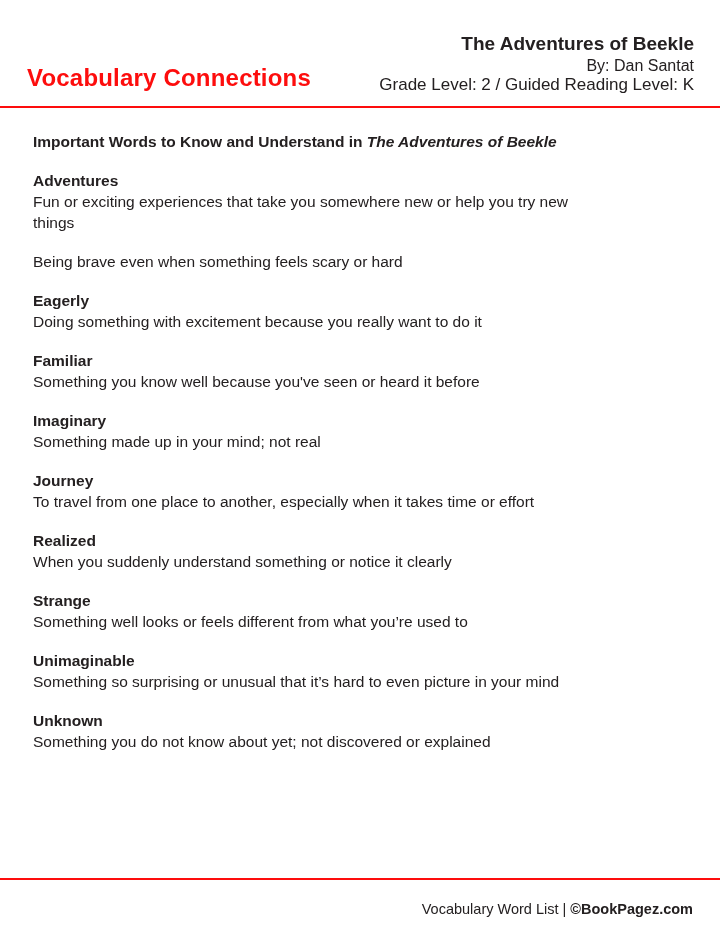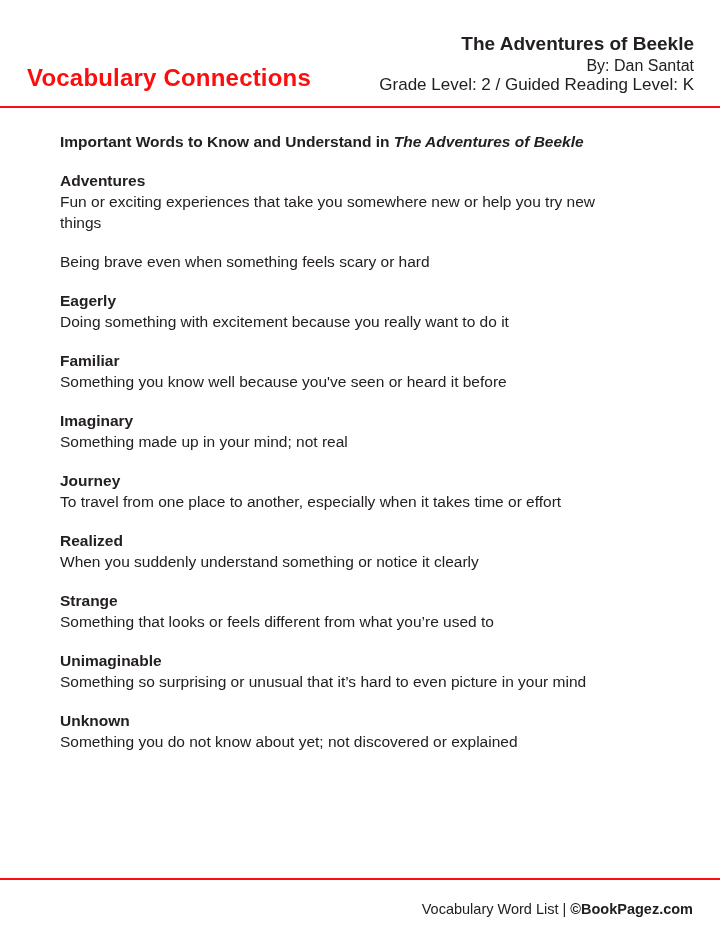--- a/index.html
+++ b/index.html
@@ -52,21 +52,20 @@
     height: 2px;
     width: 100%;
   }
 
   
   .content {
     padding: 23px 24px 0 33px;
     box-sizing: border-box;
     font-size: 15.5px;
     line-height: 21px;
-    margin-left: 27px;
   }
   .intro {
     font-weight: 700;
   }
   .intro .italic {
     font-style: italic;
   }
   .entry {
     margin-top: 18px;
   }
@@ -144,21 +143,21 @@
     <div class="definition">To travel from one place to another, especially when it takes time or effort</div>
   </div>
 
   <div class="entry">
     <div class="word">Realized</div>
     <div class="definition">When you suddenly understand something or notice it clearly</div>
   </div>
 
   <div class="entry">
     <div class="word">Strange</div>
-    <div class="definition">Something that looks or feels different from what you’re used to</div>
+    <div class="definition">Something well looks or feels different from what you’re used to</div>
   </div>
 
   <div class="entry">
     <div class="word">Unimaginable</div>
     <div class="definition">Something so surprising or unusual that it’s hard to even picture in your mind</div>
   </div>
 
   <div class="entry">
     <div class="word">Unknown</div>
     <div class="definition">Something you do not know about yet; not discovered or explained</div>

